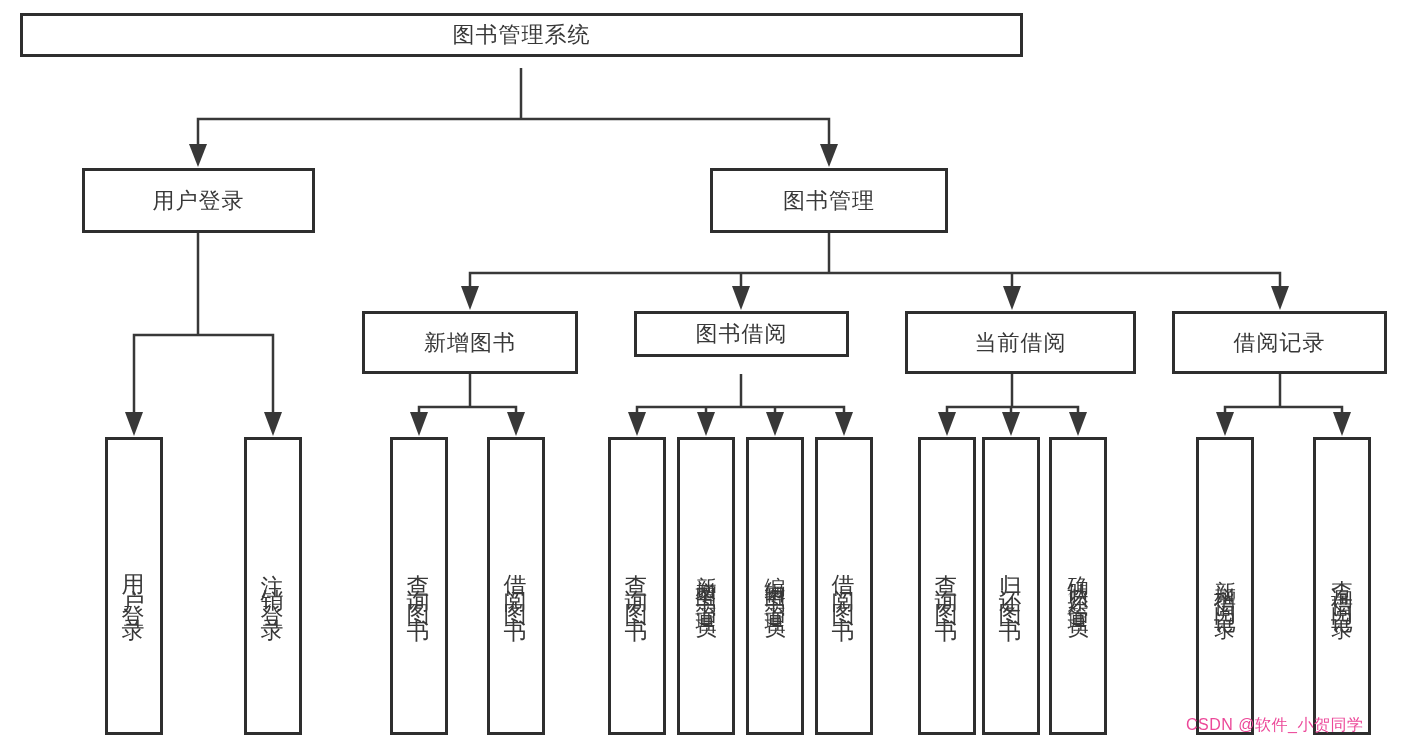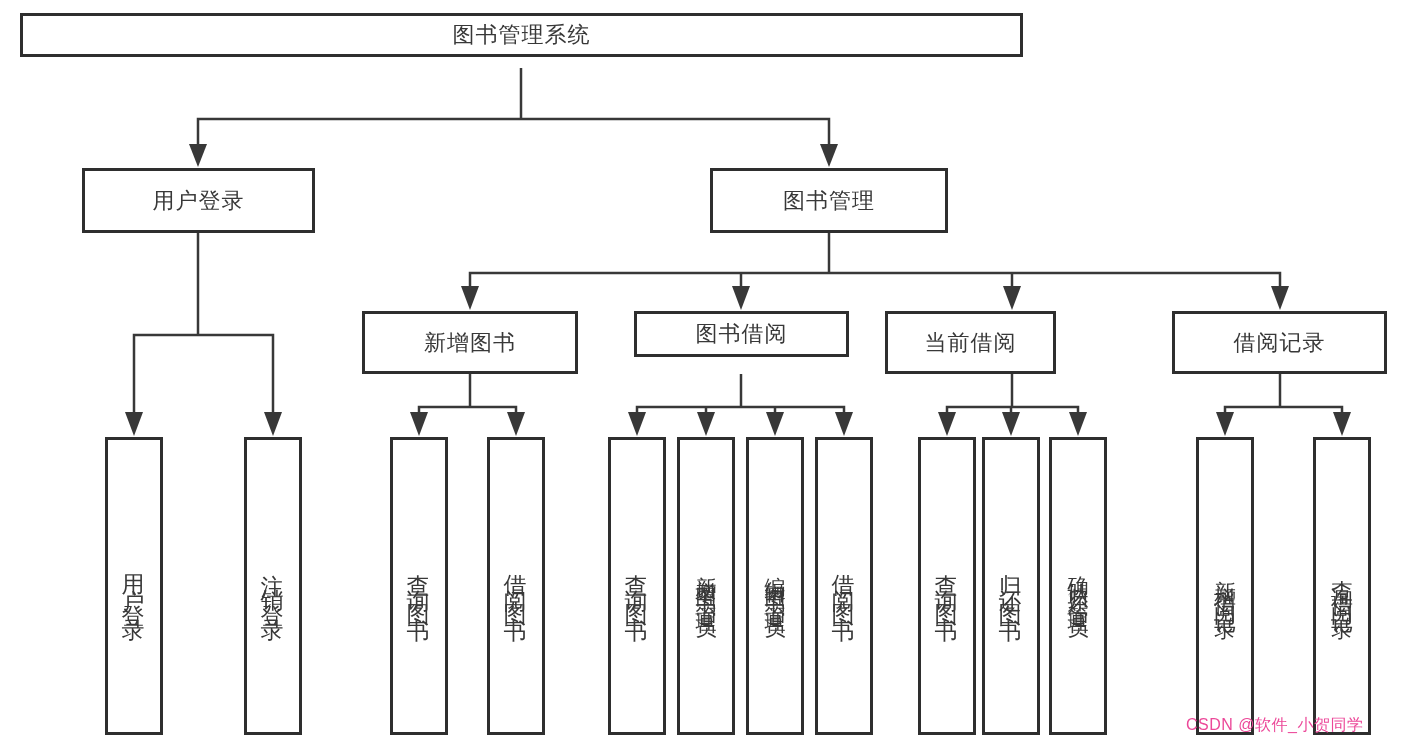--- a/index.html
+++ b/index.html
@@ -109,21 +109,21 @@
   <div class="box h" style="left:710px;top:168px;width:238px;height:65px">
     <span>图书管理</span>
   </div>
 
   <div class="box h" style="left:362px;top:311px;width:216px;height:63px">
     <span>新增图书</span>
   </div>
   <div class="box h" style="left:634px;top:311px;width:215px;height:46px">
     <span>图书借阅</span>
   </div>
-  <div class="box h" style="left:885px;top:311px;width:171px;height:63px">
+  <div class="box h" style="left:905px;top:311px;width:231px;height:63px">
     <span>当前借阅</span>
   </div>
   <div class="box h" style="left:1172px;top:311px;width:215px;height:63px">
     <span>借阅记录</span>
   </div>
 
   <div class="box v vt4" style="left:105px;top:437px;width:58px;height:298px">
     <span>用户登录</span>
   </div>
   <div class="box v vt4" style="left:244px;top:437px;width:58px;height:298px">

